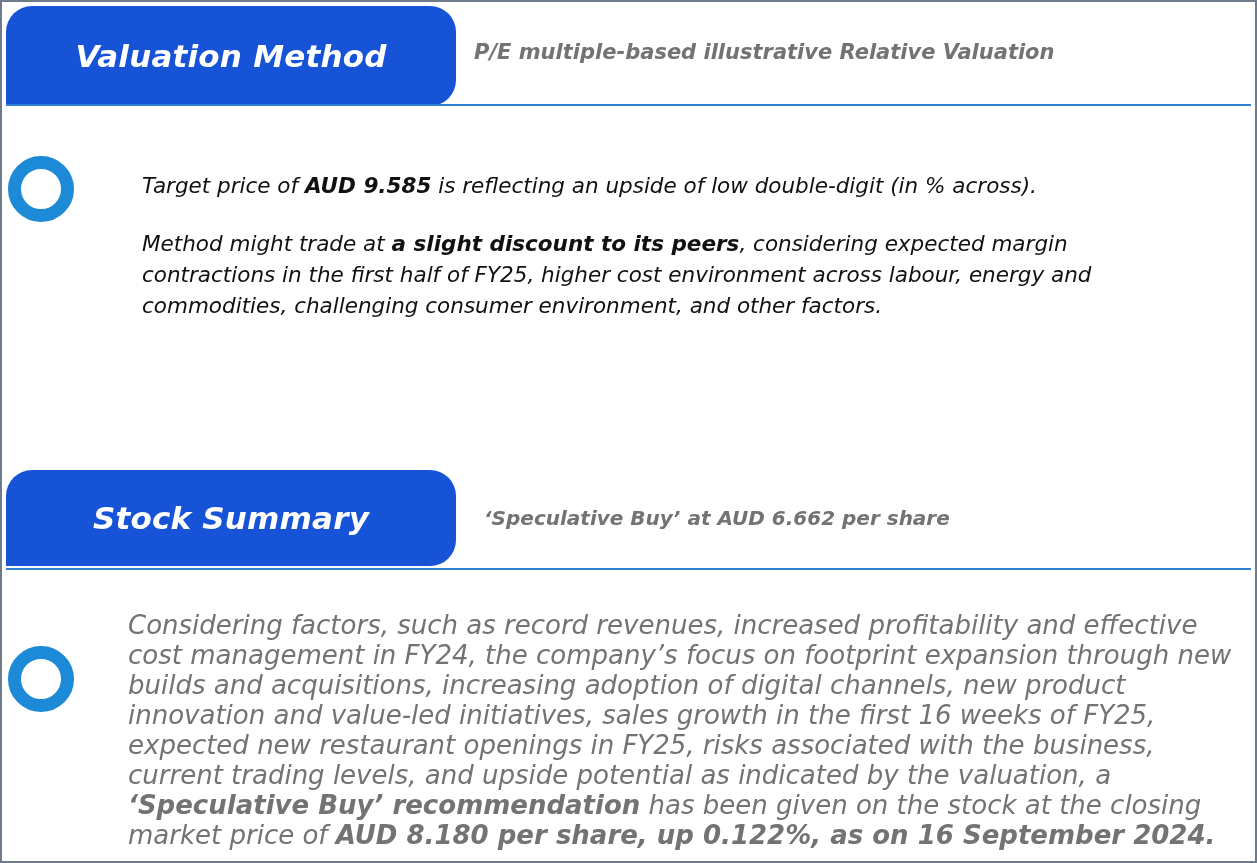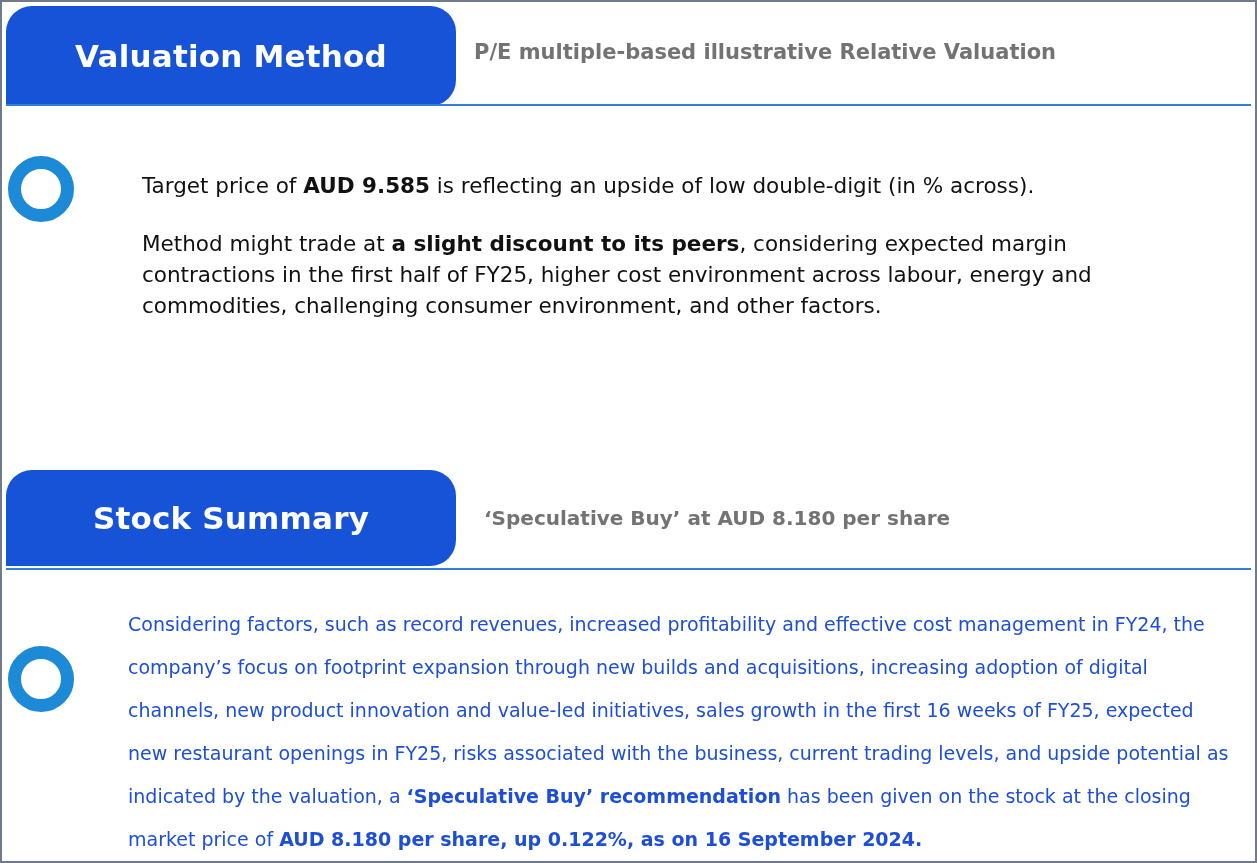--- a/index.html
+++ b/index.html
@@ -11,20 +11,21 @@
     font-family: "DejaVu Sans", sans-serif;
   }
   .page {
     position: relative;
     width: 1257px;
     height: 863px;
     background: #ffffff;
     border: 2px solid #6f7b8a;
     box-sizing: border-box;
     overflow: hidden;
+    font-style: italic;
   }
 
   
   .section-head {
     position: relative;
     height: 108px;
   }
   .head-tab {
     position: absolute;
     left: 4px;
@@ -132,23 +133,23 @@
     height: 280px;
   }
   .body-2 .bullet { left: 6px; top: 72px; }
   .summary-col {
     position: absolute;
     left: 126px;
     right: 22px;
     top: 10px;
   }
   .summary-text {
-    font-size: 19px;
-    line-height: 43px;
-    color: #1d4ed8;
+    font-size: 26px;
+    line-height: 30px;
+    color: #737373;
   }
   .summary-text b { font-weight: bold; }
 </style>
 </head>
 <body>
 
 <div class="page">
 
   <div class="section-head">
     <div class="head-tab">
@@ -166,21 +167,21 @@
     <div class="para-col">
       <p class="para"><span>Target price of </span><b>AUD 9.585</b><span> is reflecting an upside of low double-digit (in % across).</span></p>
       <p class="para"><span>Method might trade at </span><b>a slight discount to its peers</b><span>, considering expected margin contractions in the first half of FY25, higher cost environment across labour, energy and commodities, challenging consumer environment, and other factors.</span></p>
     </div>
   </div>
 
   <div class="section-head two">
     <div class="head-tab">
       <span class="tab-label">Stock Summary</span>
     </div>
-    <div class="head-caption">‘Speculative Buy’ at AUD 8.180 per share</div>
+    <div class="head-caption">‘Speculative Buy’ at AUD 6.662 per share</div>
     <div class="head-rule"></div>
   </div>
 
   <div class="body-2">
     <div class="bullet">
       <div class="tail"></div>
       <div class="ring"></div>
     </div>
     <div class="summary-col">
       <p class="summary-text"><span>Considering factors, such as record revenues, increased profitability and effective cost management in FY24, the company’s focus on footprint expansion through new builds and acquisitions, increasing adoption of digital channels, new product innovation and value-led initiatives, sales growth in the first 16 weeks of FY25, expected new restaurant openings in FY25, risks associated with the business, current trading levels, and upside potential as indicated by the valuation, a </span><b>‘Speculative Buy’ recommendation</b><span> has been given on the stock at the closing market price of </span><b>AUD 8.180 per share, up 0.122%, as on 16 September 2024.</b></p>

